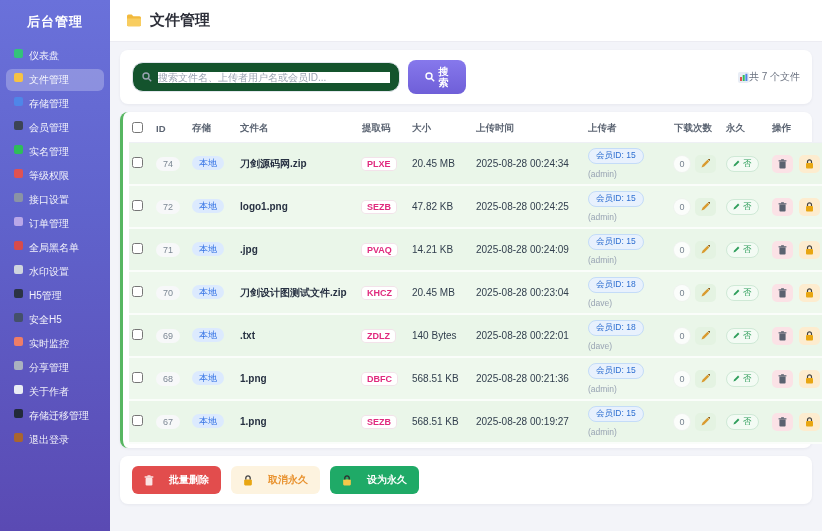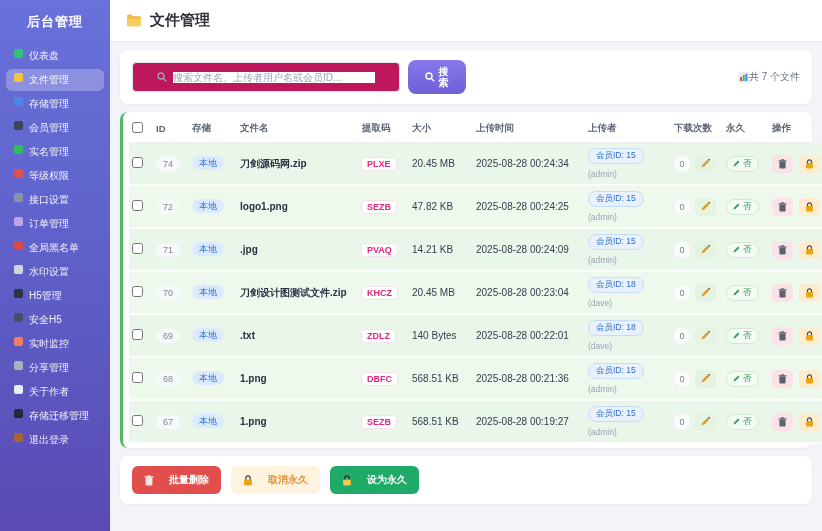--- a/index.html
+++ b/index.html
@@ -20,21 +20,21 @@
   .main { flex:1; display:flex; flex-direction:column; min-width:0; }
   .topbar { height:42px; background:#fff; display:flex; align-items:center; padding-left:16px; gap:8px;
     border-bottom:1px solid #ececf2; }
   .topbar h1 { font-size:15px; color:#2d2f39; font-weight:bold; }
   .content { flex:1; padding:8px 10px; overflow:hidden; }
   .card { background:#fff; border-radius:8px; box-shadow:0 1px 3px rgba(30,30,60,.06); }
 
   
   .search-card { display:flex; align-items:center; padding:10px 12px; margin-bottom:8px; }
   .search-box { display:flex; align-items:center; gap:6px; width:268px; height:30px;
-    border:1px solid #e3e6ee; border-radius:4px; padding:0 24px; background:#be185d; }
+    border:1px solid #e3e6ee; border-radius:11px; padding:0 9px; background:#14532d; }
   .search-box input { border:none; outline:none; flex:1; font-size:10px; color:#334155;
     font-family:"Liberation Sans","DejaVu Sans",sans-serif; }
   .search-box input::placeholder { color:#9aa3b2; }
   .search-btn { margin-left:8px; width:58px; height:34px; border:none; border-radius:8px;
     background:linear-gradient(180deg,#8678ec,#6f5fd8); color:#fff; font-size:10px; font-weight:bold;
     display:flex; align-items:center; justify-content:center; gap:3px; cursor:pointer; }
   .search-btn .btn-txt { display:inline-block; width:11px; line-height:1.1; word-break:break-all; }
   .file-count { margin-left:auto; font-size:10px; color:#6b7280; display:flex; align-items:center; gap:0; }
 
   

